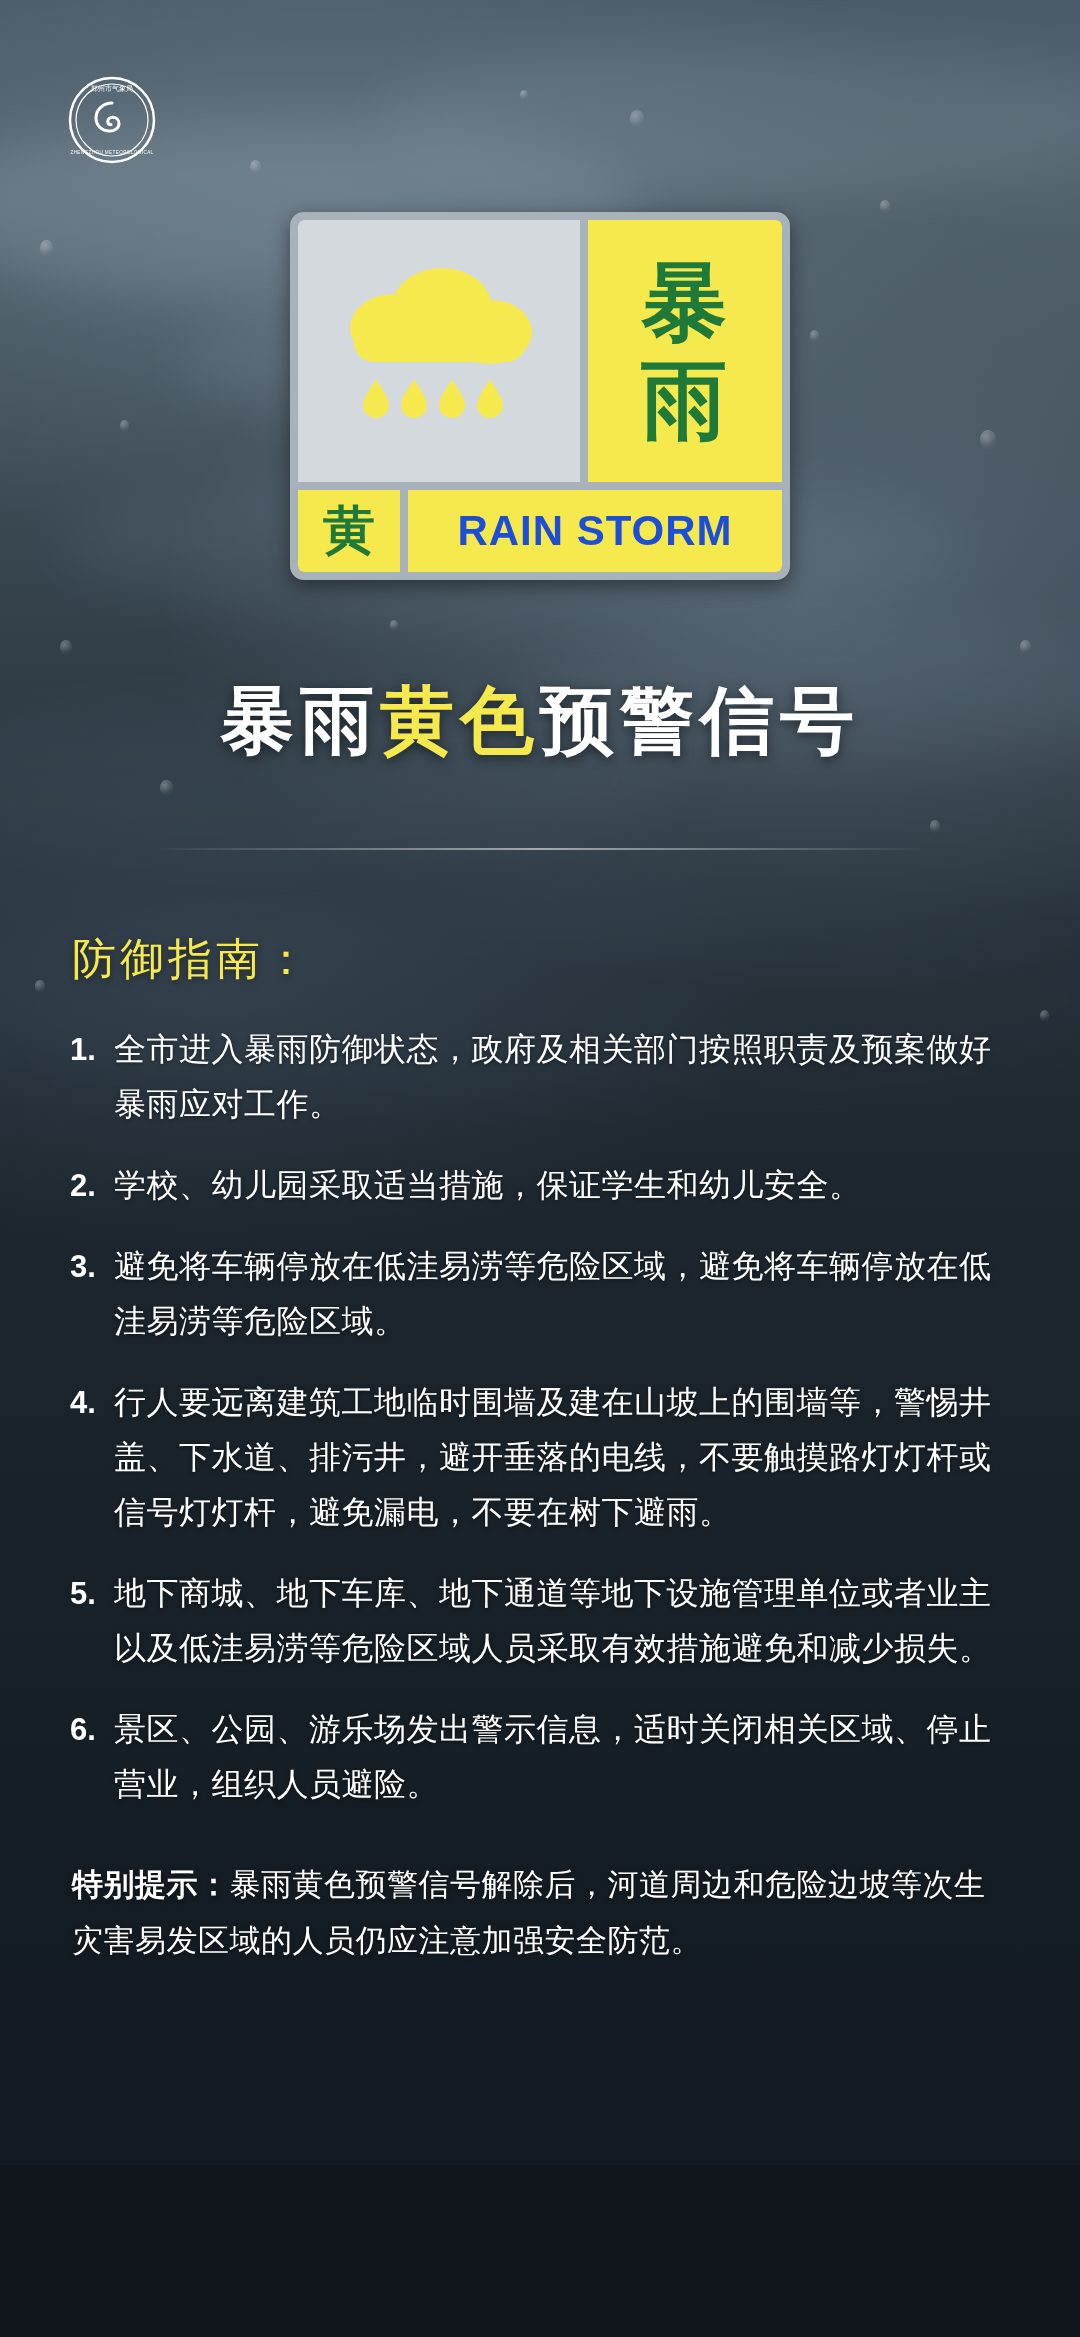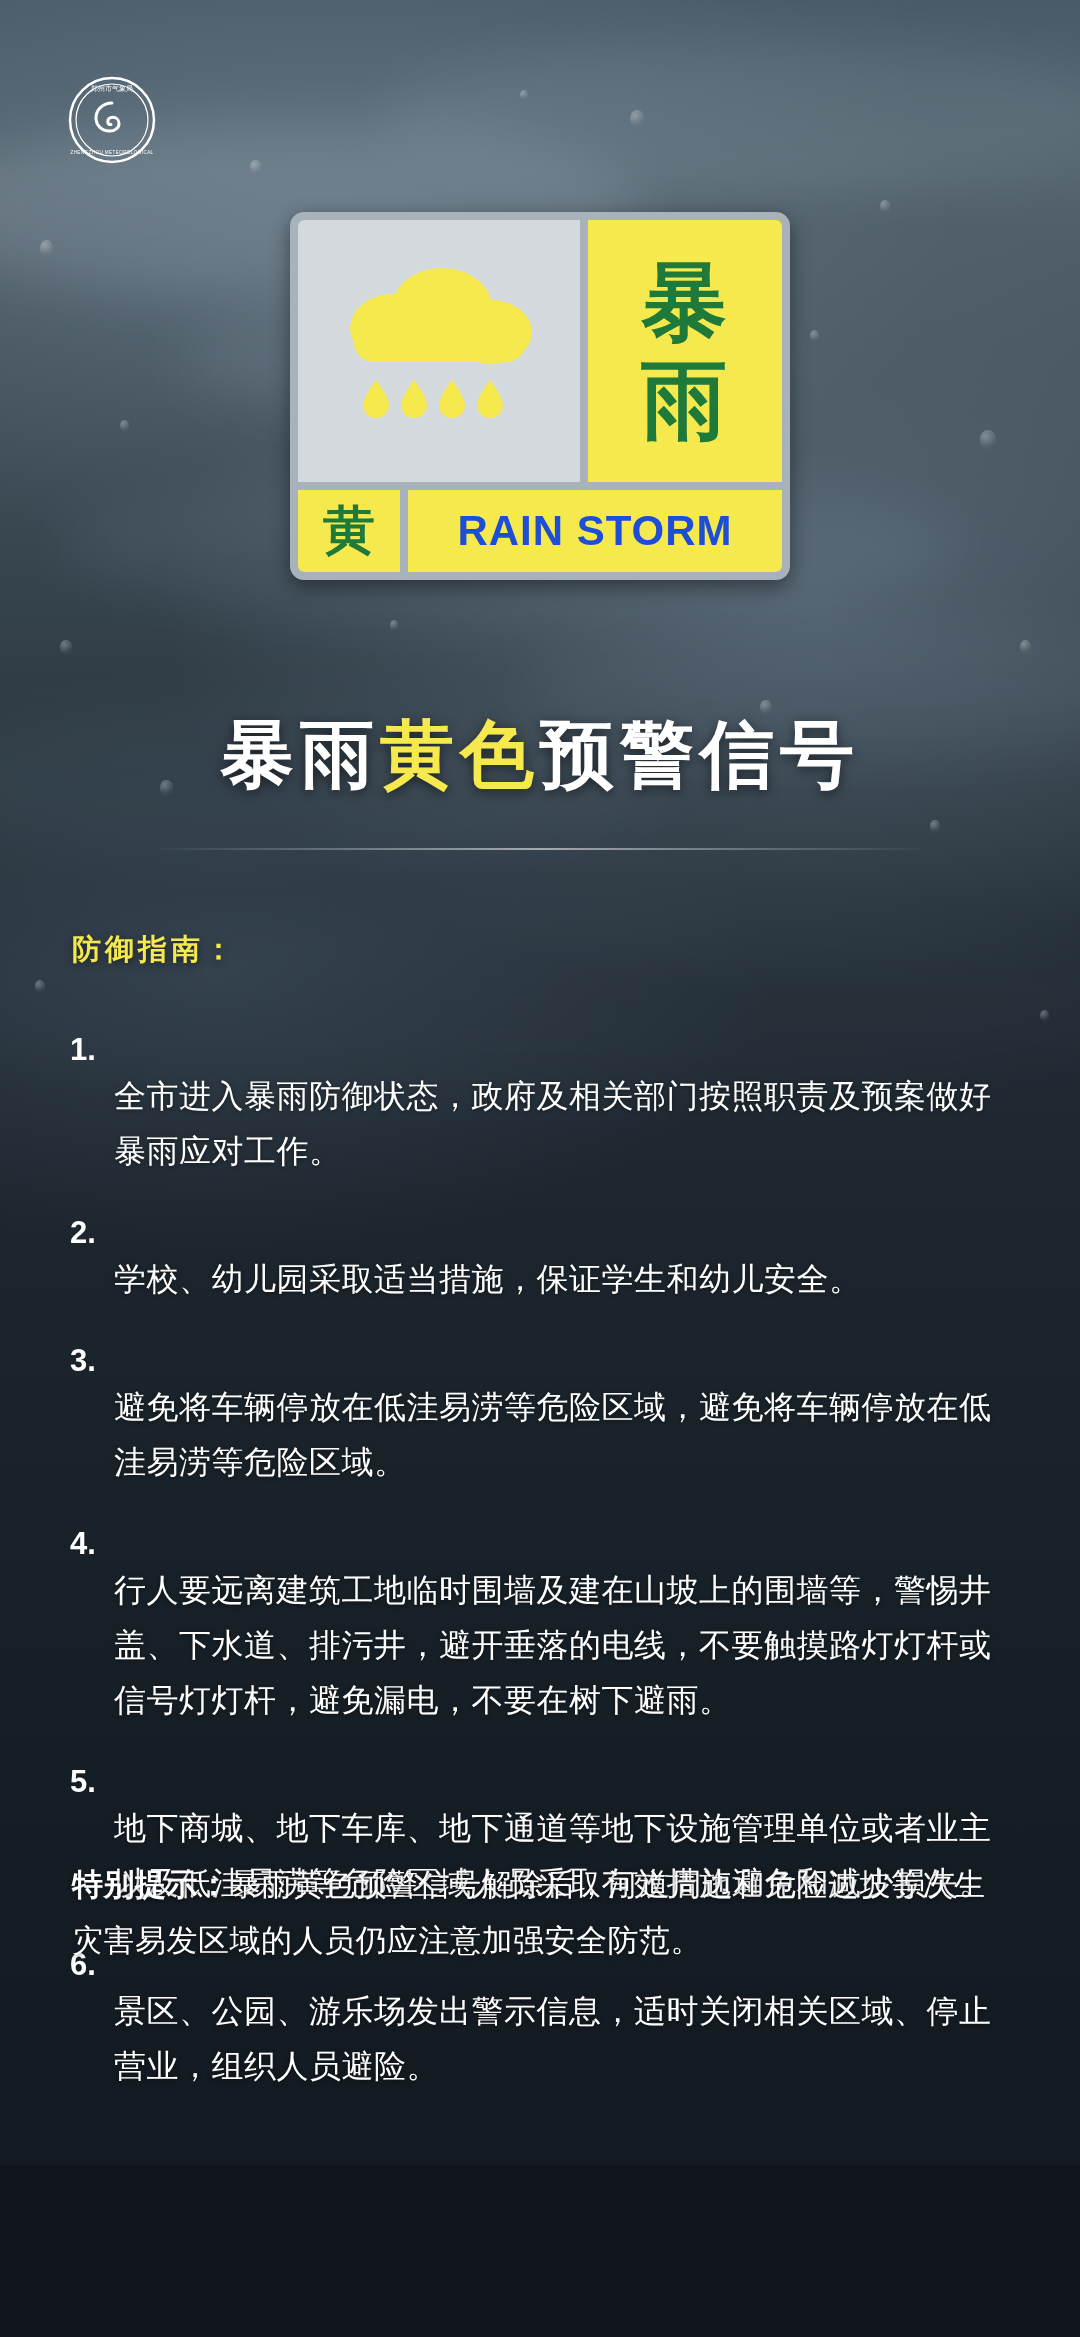--- a/index.html
+++ b/index.html
@@ -147,41 +147,40 @@
     top: 672px;
     left: 0; right: 0;
     text-align: center;
     font-family: "DejaVu Sans", sans-serif;
     font-weight: bold;
     font-size: 74px;
     letter-spacing: 6px;
     color: #ffffff;
     text-shadow: 0 3px 12px rgba(0,0,0,0.55);
     white-space: nowrap;
-    margin-top: 34px;
   }
   .headline .hl-yellow { color: #f5e94e; }
 
   .divider {
     position: absolute;
     top: 848px;
     left: 160px;
     width: 760px;
     height: 2px;
     background: linear-gradient(90deg, rgba(255,255,255,0.02), rgba(255,255,255,0.55), rgba(255,255,255,0.02));
   }
 
   
   .guide-title {
     position: absolute;
     top: 930px;
     left: 72px;
     font-family: "DejaVu Sans", sans-serif;
-    font-weight: bold;
-    font-size: 29px;
+    font-weight: normal;
+    font-size: 44px;
     letter-spacing: 4px;
     color: #f5e94e;
     text-shadow: 0 2px 8px rgba(0,0,0,0.5);
   }
 
   .list {
     position: absolute;
     top: 1022px;
     left: 62px;
     width: 960px;
@@ -201,21 +200,20 @@
     padding-left: 8px;
   }
   .item-text {
     flex: 1;
     color: #ffffff;
     font-family: "DejaVu Sans", sans-serif;
     font-size: 32px;
     line-height: 55px;
     letter-spacing: 0.5px;
     text-shadow: 0 1px 4px rgba(0,0,0,0.5);
-    margin-top: 47px;
   }
 
   .note {
     position: absolute;
     top: 1856px;
     left: 72px;
     width: 940px;
     color: #ffffff;
     font-family: "DejaVu Sans", sans-serif;
     font-size: 31px;

